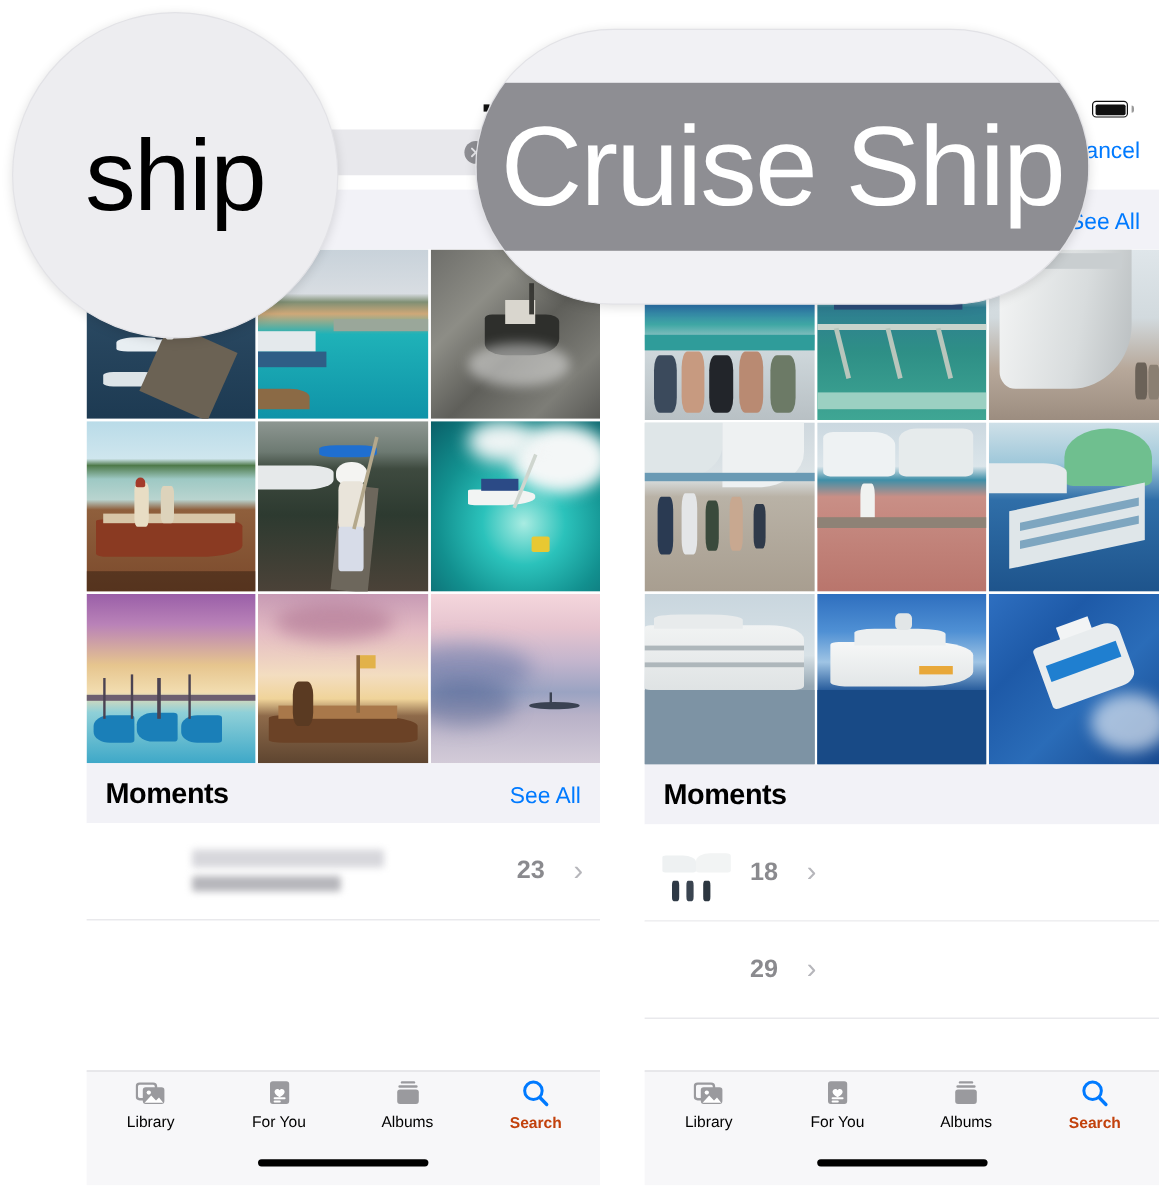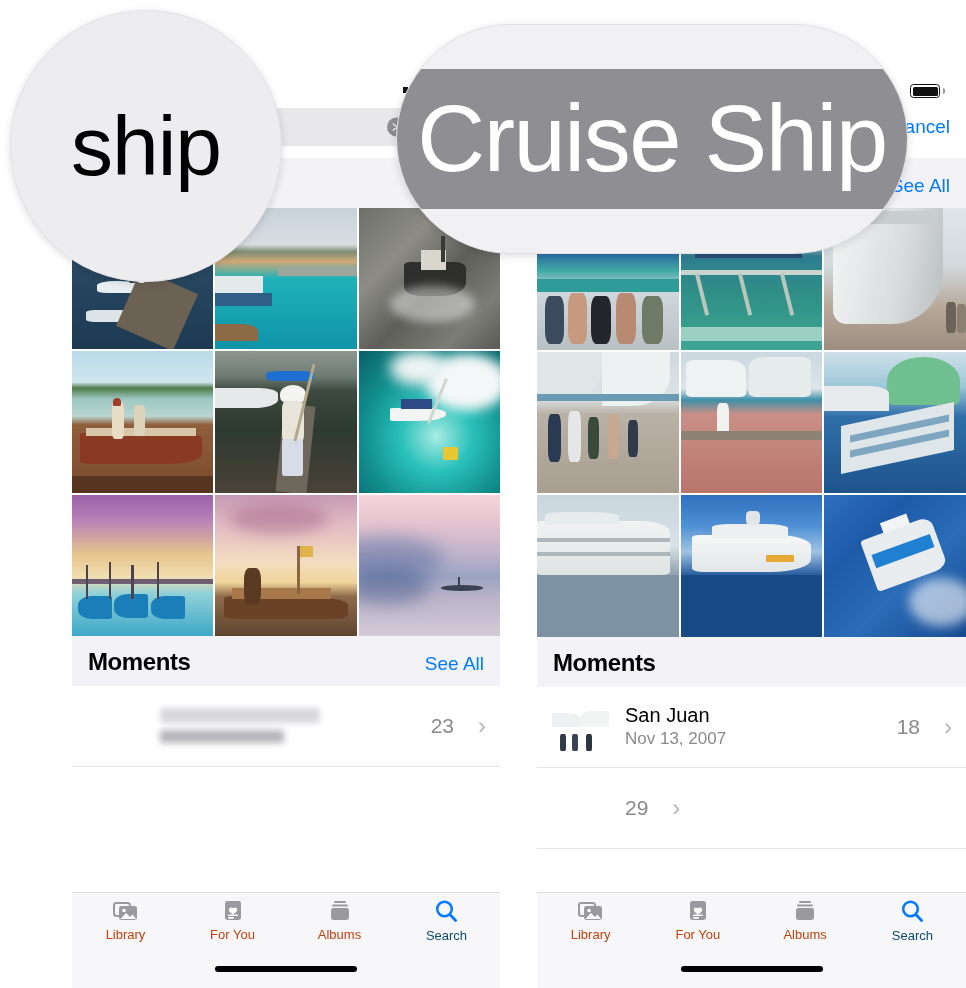--- a/index.html
+++ b/index.html
@@ -84,35 +84,35 @@
   
   .moment-row {
     display:flex; align-items:center; gap: 12px;
     padding: 9px 14px; background:#fff;
     border-bottom: 1px solid #e4e4e8;
   }
   .moment-thumb { width: 62px; height: 62px; border-radius: 8px; overflow:hidden; flex:none; position:relative;}
   .moment-meta { flex:1; min-width:0; }
   .moment-name { font-size: 20px; color:#000; line-height: 1.25; }
   .moment-date { font-size: 17px; color:#8a8a8e; line-height: 1.3; }
-  .moment-count { font-size: 21px; color:#8a8a8e; margin-right: 12px; }
+  .moment-count { font-size: 21px; color:#8a8a8e; margin-right: 12px; font-weight: bold; }
   .chev { color:#b6b6bb; font-size: 24px; font-weight: 300; line-height: 1; }
 
   .blur-bar { background:#d7d7dc; border-radius: 2px; filter: blur(3.2px); }
 
   
   .tabbar {
     position:absolute; left:0; right:0; bottom:0;
     height: 96px; background: #f7f7f9;
     border-top: 1px solid #dcdce0;
   }
   .tabs { display:flex; height: 62px; padding-top: 6px; }
   .tab { flex:1; display:flex; flex-direction:column; align-items:center; gap:4px; }
-  .tab-label { font-size: 13px; color:#c2410c; }
-  .tab.active .tab-label { color:#0c4a6e; font-weight:400;text-align:center; }
+  .tab-label { font-size: 13px; color:#000000; }
+  .tab.active .tab-label { color:#c2410c; font-weight:700;text-align:center; }
   .home-ind {
     position:absolute; left:50%; transform:translateX(-50%); bottom: 16px;
     width: 142px; height: 6px; border-radius: 3px; background:#000;
   }
 
   
   .mag {
     position:absolute;
     background:#ededf0;
     border: 1.5px solid #e2e2e6;
@@ -456,24 +456,20 @@
     <div class="moment-row">
       <div class="moment-thumb">
         <div class="art" style="background:linear-gradient(#9fb0bd 0%,#c3ced6 34%,#e8edef 44%,#3f8fb0 66%,#cfc6ad 78%,#c7bda4 100%);">
           <div class="hull" style="left:2%;top:28%;width:44%;height:22%;background:#eef1f2;border-radius:10% 40% 8% 8%;"></div>
           <div class="hull" style="left:46%;top:24%;width:48%;height:26%;background:#f2f4f4;border-radius:40% 14% 8% 8%;"></div>
           <div class="blob" style="left:14%;top:62%;width:10%;height:26%;background:#2f3a46;border-radius:24%;"></div>
           <div class="blob" style="left:34%;top:62%;width:10%;height:26%;background:#3a4450;border-radius:24%;"></div>
           <div class="blob" style="left:56%;top:62%;width:10%;height:26%;background:#2c3640;border-radius:24%;"></div>
         </div>
       </div>
-      <div class="moment-meta">
-        <div class="moment-name">San Juan</div>
-        <div class="moment-date">Nov 13, 2007</div>
-      </div>
       <span class="moment-count">18</span>
       <span class="chev">›</span>
     </div>
 
     <div class="moment-row">
       <div class="moment-thumb">
         <div class="art" style="background:linear-gradient(150deg,#dfe3e6 0%,#c9a6ae 30%,#c2455f 58%,#7d3040 78%,#2c1c20 100%);filter:blur(3px);"></div>
       </div>
       <span class="moment-count">29</span>
       <span class="chev">›</span>

